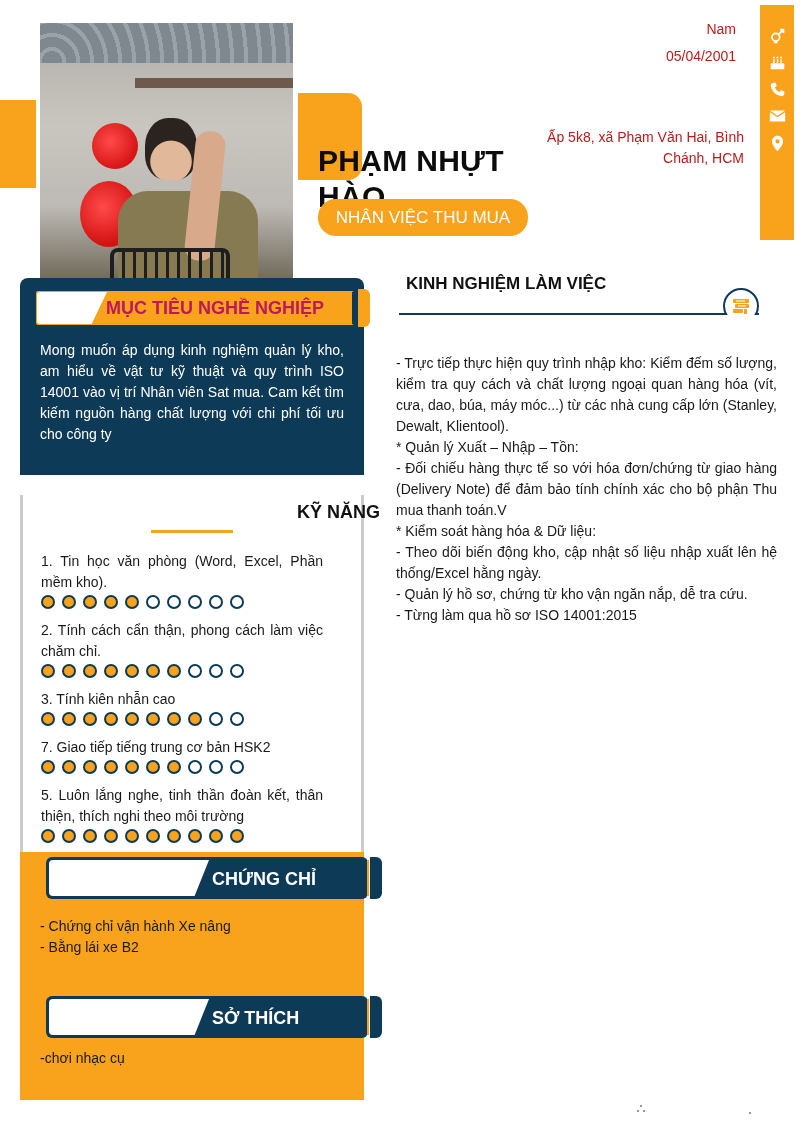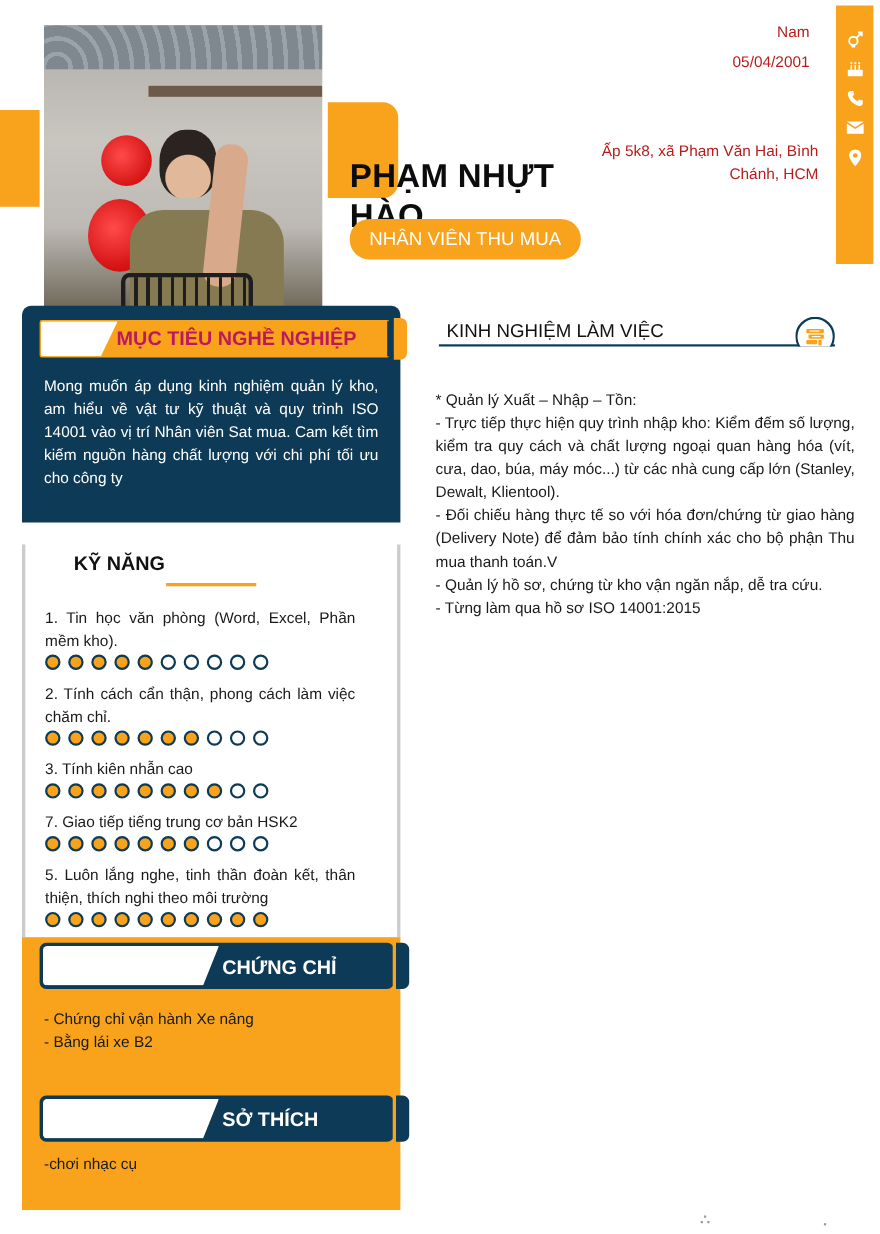--- a/index.html
+++ b/index.html
@@ -46,39 +46,39 @@
   .goal-title-bar { left: 34px; top: 289px; width: 336px; height: 38px; }
   .goal-title-bar .bar-bg { position: absolute; left: 0; top: 0; width: 322px; height: 38px; background: #f8a31b; border-radius: 4px; border: 2px solid #0d3a56; }
   .goal-title-bar .bar-white { position: absolute; left: 3px; top: 3px; width: 70px; height: 32px; background: #ffffff;
                                clip-path: polygon(0 0, 100% 0, 78% 100%, 0 100%); border-radius: 3px 0 0 3px; }
   .goal-title-bar .bar-tab { position: absolute; left: 324px; top: 0; width: 12px; height: 38px; background: #f8a31b; border-radius: 0 6px 6px 0; }
   .goal-title-bar .bar-line { position: absolute; left: 318px; top: 3px; width: 3px; height: 32px; background: #0d3a56; }
   .goal-title-bar .bar-text { position: absolute; left: 72px; top: 0; line-height: 38px; font-size: 18px; font-weight: bold; color: #be185d; }
   .goal-text { left: 40px; top: 340px; width: 304px; font-size: 14px; line-height: 21px; color: #ffffff; text-align: justify; }
 
   .skills-box { left: 20px; top: 495px; width: 344px; height: 357px; border-left: 3px solid #cccccc; border-right: 3px solid #cccccc; }
-  .skills-title { left: 20px; top: 500px; width: 360px; text-align: left; font-size: 18px; font-weight: bold; color: #111; line-height: 24px; padding-left: 47px; }
+  .skills-title { left: 20px; top: 500px; width: 360px; text-align: right; font-size: 18px; font-weight: bold; color: #111; line-height: 24px; padding-left: 47px; }
   .skills-underline { left: 151px; top: 530px; width: 82px; height: 3px; background: #f8a31b; }
   .skill-label { left: 41px; width: 282px; font-size: 14px; line-height: 21px; color: #1a1a1a; text-align: justify; }
   .dots { left: 41px; height: 14px; display: flex; gap: 7px; }
   .dot { width: 14px; height: 14px; border-radius: 50%; border: 2px solid #0d3a56; background: #ffffff; }
   .dot.on { background: #f8a31b; }
 
   .orange-box { left: 20px; top: 852px; width: 344px; height: 248px; background: #f8a31b; }
-  .sec-bar { left: 36px; width: 336px; height: 59px; }
+  .sec-bar { left: 46px; width: 336px; height: 59px; }
   .sec-bar .bar-bg { position: absolute; left: 0; top: 0; width: 322px; height: 42px; background: #0d3a56; border-radius: 6px; }
   .sec-bar .bar-white { position: absolute; left: 3px; top: 3px; width: 160px; height: 36px; background: #ffffff;
                         clip-path: polygon(0 0, 100% 0, 91% 100%, 0 100%); border-radius: 4px 0 0 4px; }
   .sec-bar .bar-tab { position: absolute; left: 324px; top: 0; width: 12px; height: 42px; background: #0d3a56; border-radius: 0 6px 6px 0; }
   .sec-bar .bar-line { position: absolute; left: 321px; top: 3px; width: 2px; height: 36px; background: #f8a31b; }
   .sec-bar .bar-text { position: absolute; left: 166px; top: 0; line-height: 44px; font-size: 18px; font-weight: bold; color: #ffffff; }
   .list-text { left: 40px; font-size: 14px; line-height: 21px; color: #1a1a1a; }
 
   
-  .exp-title { left: 406px; top: 290px; font-size: 17px; font-weight: normal; color: #111; line-height: 22px; }
+  .exp-title { left: 406px; top: 273px; font-size: 17px; font-weight: bold; color: #111; line-height: 22px; }
   .exp-underline { left: 399px; top: 313px; width: 360px; height: 2px; background: #0d3a56; }
   .exp-icon { left: 723px; top: 288px; width: 36px; height: 36px; border: 2px solid #0d3a56; border-radius: 50%; background: #fff;
               display: flex; align-items: center; justify-content: center; clip-path: inset(0 0 9px 0); }
   .exp-body { left: 396px; top: 353px; width: 381px; font-size: 14px; line-height: 21px; color: #1a1a1a; text-align: justify; }
   .exp-body .period { font-weight: bold; }
 
   .speck { width: 2px; height: 2px; background: #999; }
 </style>
 </head>
 <body>
@@ -91,21 +91,21 @@
   <div class="lantern1"></div>
   <div class="lantern2"></div>
   <div class="shirt"></div>
   <div class="person-head"></div>
   <div class="arm"></div>
   <div class="chair"></div>
 </div>
 
 <div class="abs name-accent"></div>
 <div class="abs name">PHẠM NHỰT HÀO</div>
-<div class="abs job-pill">NHÂN VIÊN THU MUA</div>
+<div class="abs job-pill">NHÂN VIỆC THU MUA</div>
 
 <div class="abs info-text info-gender">Nam</div>
 <div class="abs info-text info-dob">05/04/2001</div>
 <div class="abs info-text info-addr">Ấp 5k8, xã Phạm Văn Hai, Bình Chánh, HCM</div>
 
 <div class="abs icon-bar">
   <div class="ic" style="top:19px">
     <svg viewBox="0 0 20 20" fill="none" stroke="#fff" stroke-width="2">
         <circle cx="8" cy="12" r="4.5"></circle>
         <path d="M11.5 8.5 L17 3 M13 3 H17 V7"></path>
@@ -253,23 +253,25 @@
       <rect x="2" y="3" width="16" height="4" rx="1"></rect>
       <rect x="4" y="8" width="14" height="4" rx="1"></rect>
       <rect x="2" y="13" width="10" height="4" rx="1"></rect>
       <rect x="13" y="13" width="3" height="5"></rect>
       <rect x="5" y="4.5" width="9" height="1" fill="#fff"></rect>
       <rect x="7" y="9.5" width="8" height="1" fill="#fff"></rect>
     </svg>
 </div>
 
 <div class="abs exp-body">
+  <div>- Trực tiếp thực hiện quy trình nhập kho: Kiểm đếm số lượng, kiểm tra quy cách và chất lượng ngoại quan hàng hóa (vít, cưa, dao, búa, máy móc...) từ các nhà cung cấp lớn (Stanley, Dewalt, Klientool).</div>
   <div>* Quản lý Xuất – Nhập – Tồn:</div>
-  <div>- Trực tiếp thực hiện quy trình nhập kho: Kiểm đếm số lượng, kiểm tra quy cách và chất lượng ngoại quan hàng hóa (vít, cưa, dao, búa, máy móc...) từ các nhà cung cấp lớn (Stanley, Dewalt, Klientool).</div>
   <div>- Đối chiếu hàng thực tế so với hóa đơn/chứng từ giao hàng (Delivery Note) để đảm bảo tính chính xác cho bộ phận Thu mua thanh toán.V</div>
+  <div>* Kiểm soát hàng hóa &amp; Dữ liệu:</div>
+  <div>- Theo dõi biến động kho, cập nhật số liệu nhập xuất lên hệ thống/Excel hằng ngày.</div>
   <div>- Quản lý hồ sơ, chứng từ kho vận ngăn nắp, dễ tra cứu.</div>
   <div>- Từng làm qua hồ sơ ISO 14001:2015</div>
 </div>
 
 <div class="abs speck" style="left:640px;top:1105px"></div>
 <div class="abs speck" style="left:637px;top:1110px"></div>
 <div class="abs speck" style="left:643px;top:1110px"></div>
 <div class="abs speck" style="left:749px;top:1112px"></div>
 
 </body></html>

